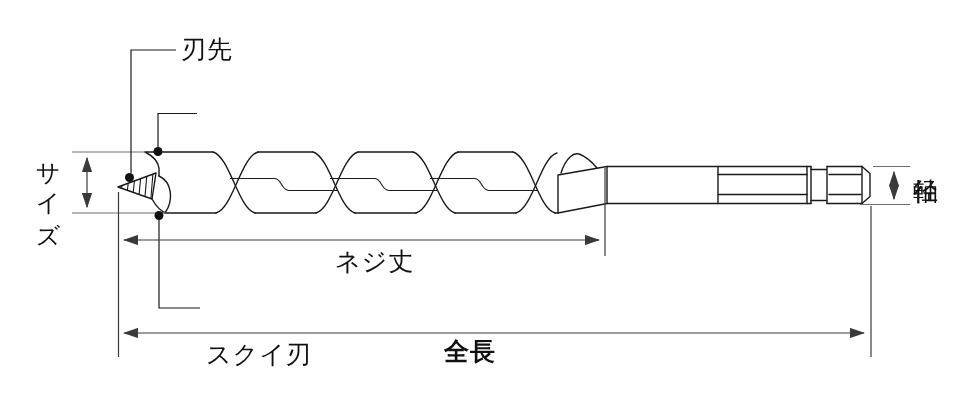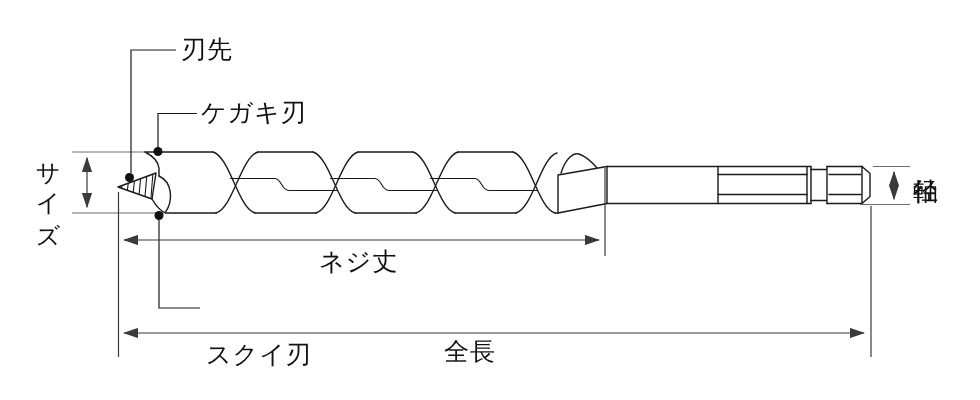--- a/index.html
+++ b/index.html
@@ -131,25 +131,24 @@
     </g>
 
     <g>
       <path class="ext" d="M873,166.5 L910,166.5 M860,204.5 L910,204.5"></path>
       <line class="dim" x1="894" y1="172" x2="894" y2="199" marker-start="url(#ah)" marker-end="url(#ah)"></line>
     </g>
   </svg>
 
   <div class="lbl" style="left:181px;top:37px;">刃先</div>
 
-  <div class="lbl" style="left:201px;top:100px;">ケガキ刃</div>
 
   <div class="lbl vert" style="left:36px;top:146px;font-size:24px;">サイズ</div>
 
   <div class="lbl" style="left:206px;top:294px;margin-top:48px;">スクイ刃</div>
 
-  <div class="lbl" style="left:319px;top:249px;font-family:Liberation Serif, serif;">ネジ丈</div>
+  <div class="lbl" style="left:335px;top:249px;font-family:Liberation Serif, serif;">ネジ丈</div>
 
-  <div class="lbl" style="left:444px;top:339px;">全長</div>
+  <div class="lbl" style="left:444px;top:339px;font-weight:bold;">全長</div>
 
   <div class="lbl vert" style="left:913px;top:158px;">軸径</div>
 
 </div>
 
 </body></html>

